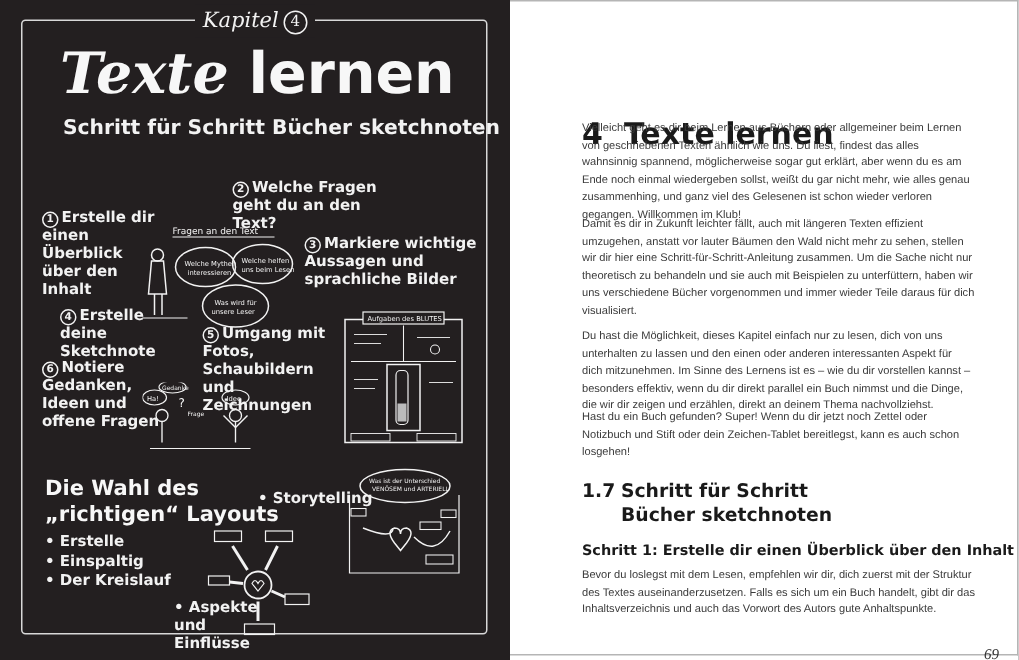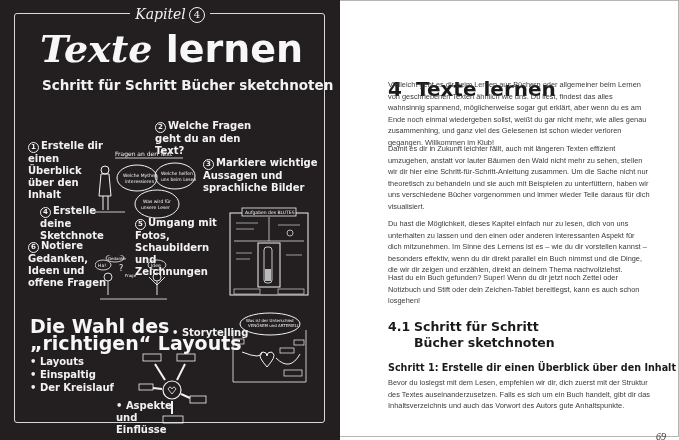--- a/index.html
+++ b/index.html
@@ -31,21 +31,21 @@
     .chalk-title .t1 { font-family: "DejaVu Serif", serif; font-style: italic; }
     .chalk-sub {
       position: absolute; left: 42px; top: 77px; color: #f2f2f2;
       font-weight: bold; font-size: 13.5px;
     }
     .chalk-text { position: absolute; color: #f2f2f2; font-weight: bold; font-size: 10px; line-height: 12px; }
     .chalk-num {
       display: inline-block; width: 11px; height: 11px; border: 1.3px solid #f2f2f2; border-radius: 50%;
       font-size: 7px; line-height: 9px; text-align: center; margin-right: 2px; vertical-align: 0px;
     }
-    .chalk-big { position: absolute; color: #f7f7f7; font-weight: bold; font-size: 19px; line-height: 17px; }
+    .chalk-big { position: absolute; color: #f7f7f7; font-weight: bold; font-size: 14px; line-height: 17px; }
     .chalk-list { position: absolute; color: #f2f2f2; font-weight: bold; font-size: 10px; line-height: 13px; }
 
     .sketch { position: absolute; }
 
     
     .right-page {
       position: absolute; left: 340px; top: 0; width: 339px; height: 437px;
       background: #ffffff; border: 1px solid #b5b5b5; border-left: none;
     }
     .chapter-title {
@@ -166,21 +166,21 @@
     <line x1="62" y1="30" x2="54" y2="22" stroke="#f2f2f2" stroke-width="0.9"></line>
     <line x1="62" y1="30" x2="70" y2="22" stroke="#f2f2f2" stroke-width="0.9"></line>
     <line x1="5" y1="44" x2="72" y2="44" stroke="#f2f2f2" stroke-width="0.8"></line>
   </svg>
 
   <div class="chalk-big" style="left:30px; top:318px;">
     <div>Die Wahl des</div>
     <div>„richtigen“ Layouts</div>
   </div>
   <div class="chalk-list" style="left:30px; top:355px;">
-    <div>• <span>Layouts</span></div>
+    <div>• <span>Erstelle</span></div>
     <div>• <span>Einspaltig</span></div>
     <div>• <span>Der Kreislauf</span></div>
   </div>
   <div class="chalk-list" style="left:172px; top:326px;">• <span>Storytelling</span></div>
   <div class="chalk-list" style="left:80px; top:400px; width:60px; line-height:12px;margin-left:36px;">• <span>Aspekte und Einflüsse</span></div>
 
   <svg class="sketch" style="left:135px; top:350px;" width="75" height="80" viewBox="0 0 75 80">
     <circle cx="37" cy="40" r="9" fill="none" stroke="#f2f2f2" stroke-width="1.2"></circle>
     <path d="M33 39 q2 -4 4 0 q2 -4 4 0 l-4 5 z" fill="none" stroke="#f2f2f2" stroke-width="0.8"></path>
     <rect x="8" y="4" width="18" height="7" fill="none" stroke="#f2f2f2" stroke-width="0.8"></rect>
@@ -213,21 +213,21 @@
   <div class="chapter-title">
     <span class="num">4</span><span>Texte lernen</span>
   </div>
 
   <p class="body-text" style="top:78px;">Vielleicht geht es dir beim Lernen aus Büchern oder allgemeiner beim Lernen von geschriebenen Texten ähnlich wie uns. Du liest, findest das alles wahnsinnig spannend, möglicherweise sogar gut erklärt, aber wenn du es am Ende noch einmal wiedergeben sollst, weißt du gar nicht mehr, wie alles genau zusammenhing, und ganz viel des Gelesenen ist schon wieder verloren gegangen. Willkommen im Klub!</p>
   <p class="body-text" style="top:142px;">Damit es dir in Zukunft leichter fällt, auch mit längeren Texten effizient umzugehen, anstatt vor lauter Bäumen den Wald nicht mehr zu sehen, stellen wir dir hier eine Schritt-für-Schritt-Anleitung zusammen. Um die Sache nicht nur theoretisch zu behandeln und sie auch mit Beispielen zu unterfüttern, haben wir uns verschiedene Bücher vorgenommen und immer wieder Teile daraus für dich visualisiert.</p>
   <p class="body-text" style="top:217px;">Du hast die Möglichkeit, dieses Kapitel einfach nur zu lesen, dich von uns unterhalten zu lassen und den einen oder anderen interessanten Aspekt für dich mitzunehmen. Im Sinne des Lernens ist es – wie du dir vorstellen kannst – besonders effektiv, wenn du dir direkt parallel ein Buch nimmst und die Dinge, die wir dir zeigen und erzählen, direkt an deinem Thema nachvollziehst.</p>
   <p class="body-text" style="top:271px;">Hast du ein Buch gefunden? Super! Wenn du dir jetzt noch Zettel oder Notizbuch und Stift oder dein Zeichen-Tablet bereitlegst, kann es auch schon losgehen!</p>
 
   <div class="section-title">
-    <div><span class="num">4.1</span><span>Schritt für Schritt</span></div>
+    <div><span class="num">1.7</span><span>Schritt für Schritt</span></div>
     <div class="indent">Bücher sketchnoten</div>
   </div>
 
   <div class="step-title">Schritt 1: Erstelle dir einen Überblick über den Inhalt</div>
   <p class="body-text" style="top:376px;">Bevor du loslegst mit dem Lesen, empfehlen wir dir, dich zuerst mit der Struktur des Textes auseinanderzusetzen. Falls es sich um ein Buch handelt, gibt dir das Inhaltsverzeichnis und auch das Vorwort des Autors gute Anhaltspunkte.</p>
 
   <div class="page-number">69</div>
 </div>
 
 </body></html>

